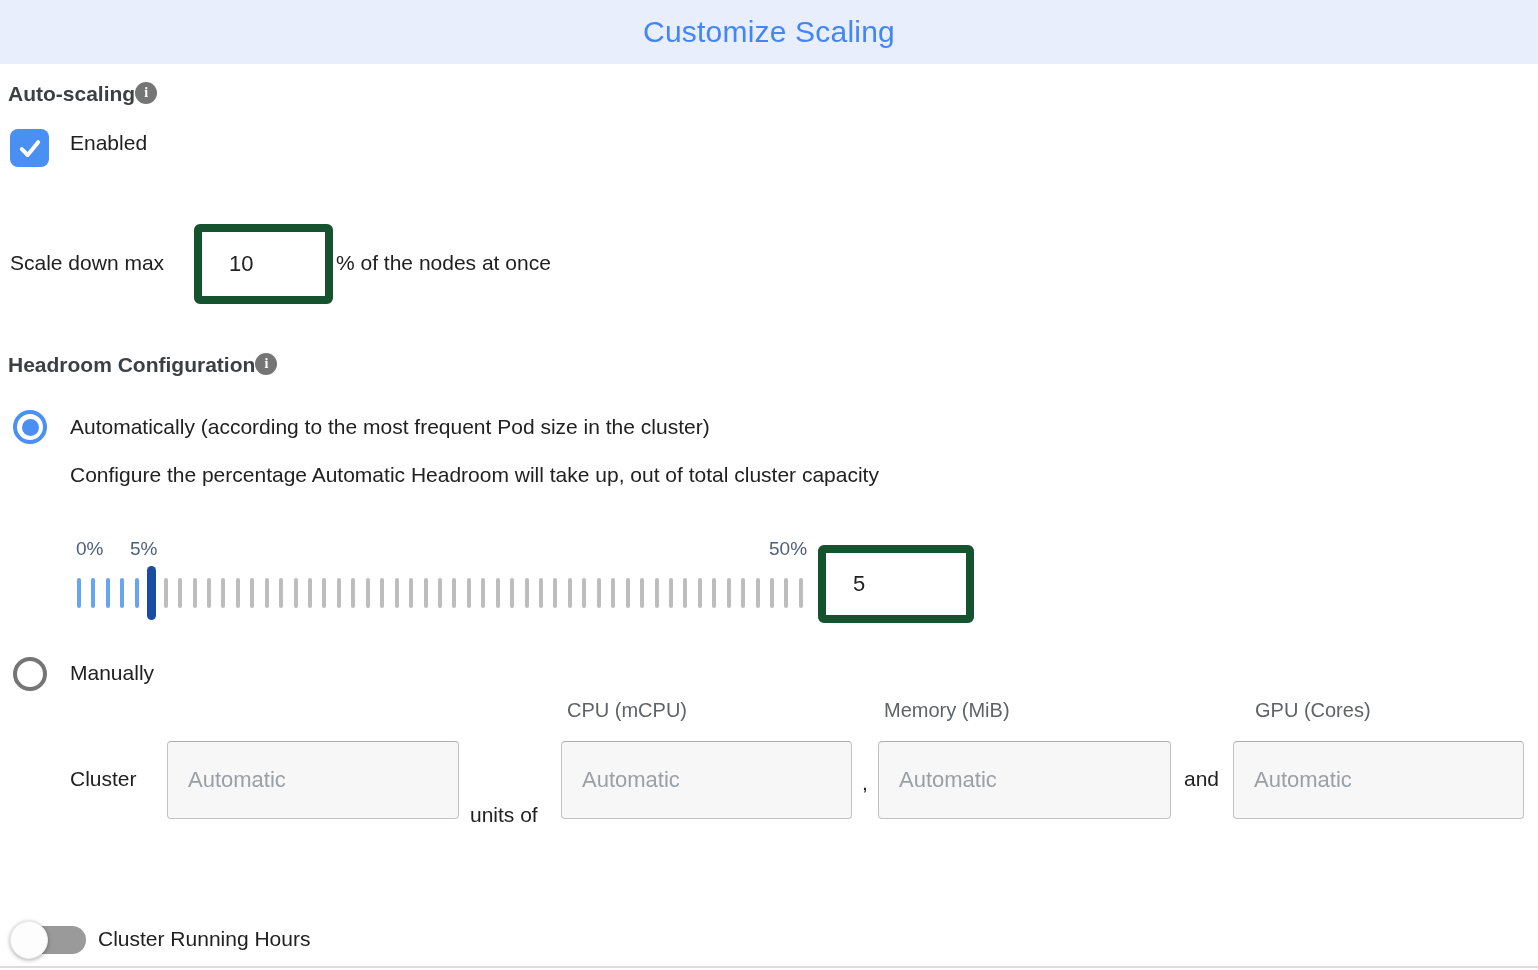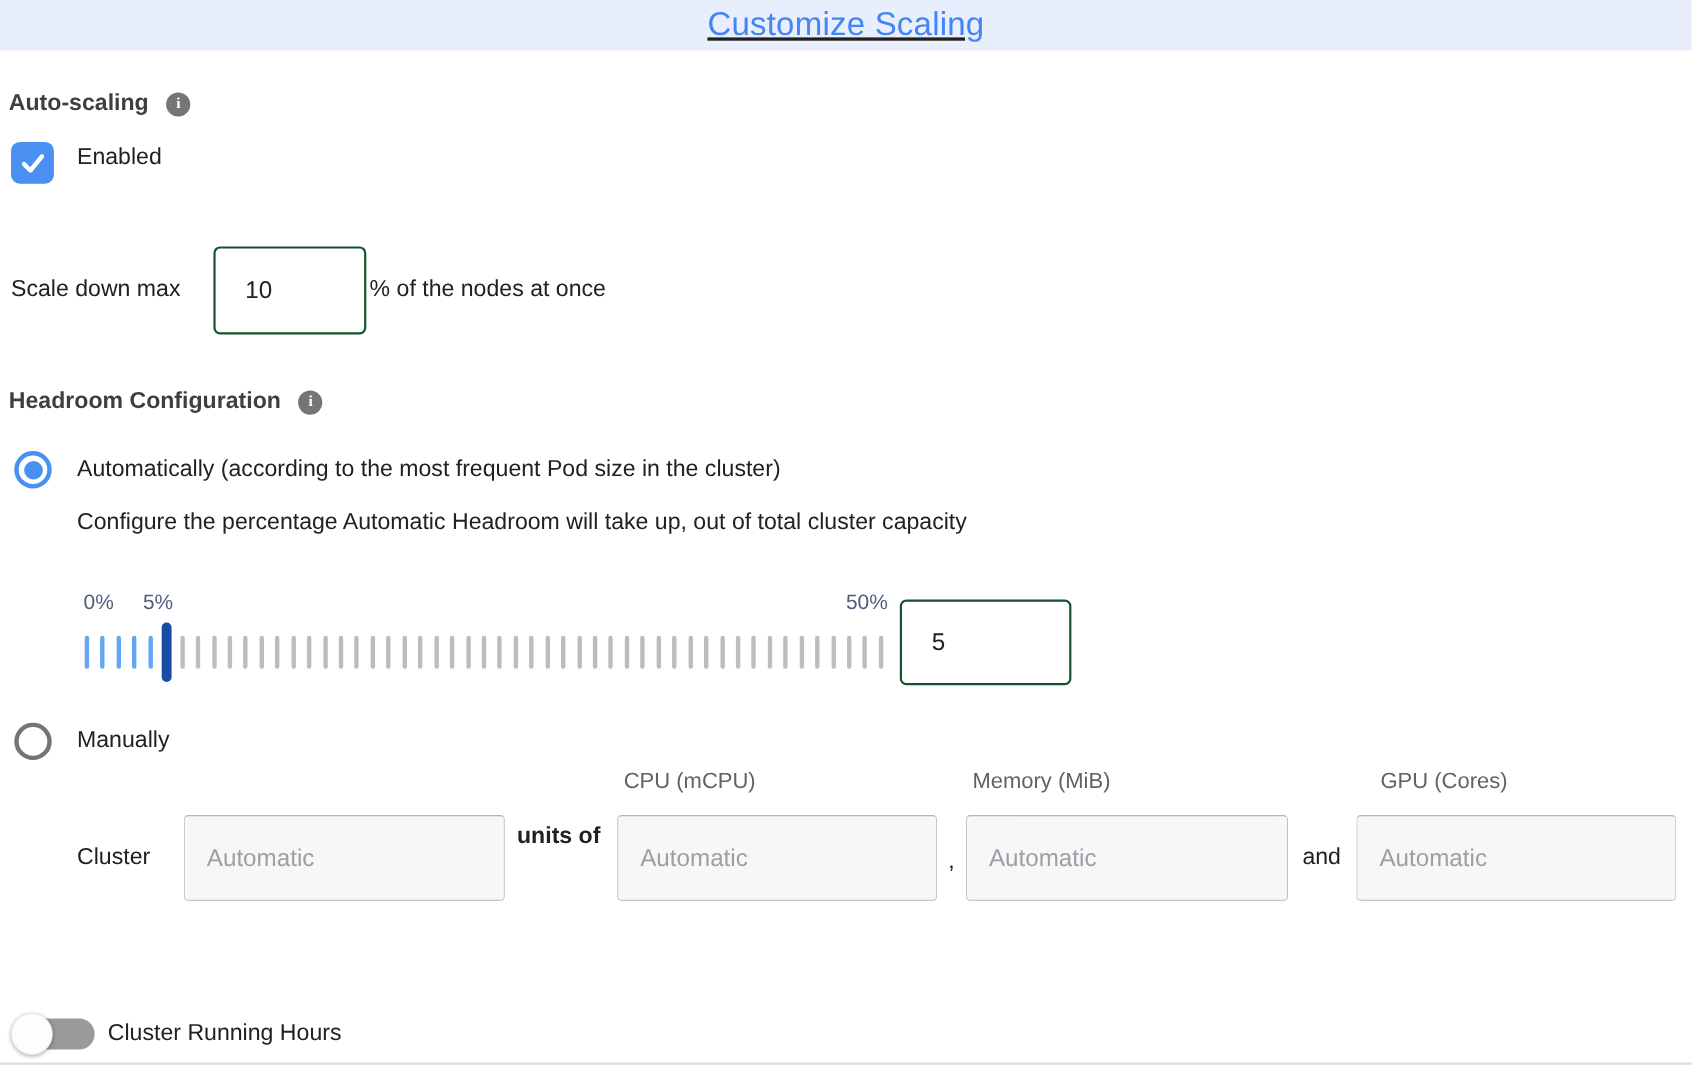--- a/index.html
+++ b/index.html
@@ -8,30 +8,30 @@
     font-family: "Liberation Sans", sans-serif;
     color: #212121;
     width: 1538px; height: 970px;
     position: relative;
     overflow: hidden;
   }
   .abs { position: absolute; }
 
   
   .header {
-    left: 0; top: 0; width: 1538px; height: 46px;
+    left: 0; top: 0; width: 1538px; height: 64px;
     background: #e8eefc;
-    display: flex; align-items: center; justify-content: center; text-decoration: underline;
+    display: flex; align-items: center; justify-content: center;
   }
   .header-title {
     color: #4285f4; font-size: 30px; font-weight: 400; letter-spacing: 0.2px;
   }
 
   
-  .section-label { font-size: 21px; font-weight: 700; color: #3c4043; display: flex; align-items: flex-end; gap: 16px; }
+  .section-label { font-size: 21px; font-weight: 700; color: #3c4043; display: flex; align-items: flex-start; gap: 0; }
   .body-text { font-size: 21px; color: #212121; }
 
   .info-icon {
     width: 22px; height: 22px; border-radius: 50%;
     background: #757575; color: #ffffff;
     display: inline-flex; align-items: center; justify-content: center;
     font-size: 14px; font-weight: 700; font-family: "Liberation Serif", serif;
   }
 
   
@@ -48,21 +48,21 @@
     background: #ffffff;
     display: flex; align-items: center; justify-content: center;
     cursor: pointer;
   }
   .radio.selected { border: 4px solid #4a90f2; }
   .radio.selected .dot { width: 17px; height: 17px; border-radius: 50%; background: #4a90f2; }
   .radio.unselected { border: 4px solid #757575; }
 
   
   .value-input {
-    border: 2px solid #14532d; border-radius: 6px;
+    border: 8px solid #14532d; border-radius: 6px;
     background: #ffffff; color: #212121;
     font-family: "Liberation Sans", sans-serif;
     font-size: 22px; padding-left: 27px; outline: none;
   }
 
   
   .slider-label { font-size: 19px; color: #4e5f7d; }
   .ticks { display: flex; align-items: center; }
   .tick { width: 4px; height: 30px; border-radius: 2px; background: #bdbdbd; flex: none; }
   .tick.blue { background: #66a5f1; }
@@ -193,21 +193,21 @@
 
 <div class="abs radio unselected" style="left:13px; top:657px;"></div>
 <div class="abs body-text" style="left:70px; top:661px;">Manually</div>
 
 <div class="abs col-header" style="left:567px; top:699px;">CPU (mCPU)</div>
 <div class="abs col-header" style="left:884px; top:699px;">Memory (MiB)</div>
 <div class="abs col-header" style="left:1239px; top:699px;margin-left:16px;">GPU (Cores)</div>
 
 <div class="abs body-text" style="left:70px; top:767px;">Cluster</div>
 <input class="abs auto-input" style="left: 167px; top: 741px; width: 292px;" type="text" disabled="" placeholder="Automatic">
-<div class="abs body-text" style="left:470px; top:748px;font-weight:bold;">units of</div>
+<div class="abs body-text" style="left:470px; top:803px;">units of</div>
 <input class="abs auto-input" style="left: 561px; top: 741px; width: 291px;" type="text" disabled="" placeholder="Automatic">
 <div class="abs body-text" style="left:862px; top:771px;">,</div>
 <input class="abs auto-input" style="left: 878px; top: 741px; width: 293px;" type="text" disabled="" placeholder="Automatic">
 <div class="abs body-text" style="left:1184px; top:767px;text-align:center;">and</div>
 <input class="abs auto-input" style="left: 1233px; top: 741px; width: 291px;" type="text" disabled="" placeholder="Automatic">
 
 <div class="abs toggle-track" style="left:22px; top:926px;"></div>
 <div class="abs toggle-knob" style="left:10px; top:921px;"></div>
 <div class="abs body-text" style="left:98px; top:927px;">Cluster Running Hours</div>
 

